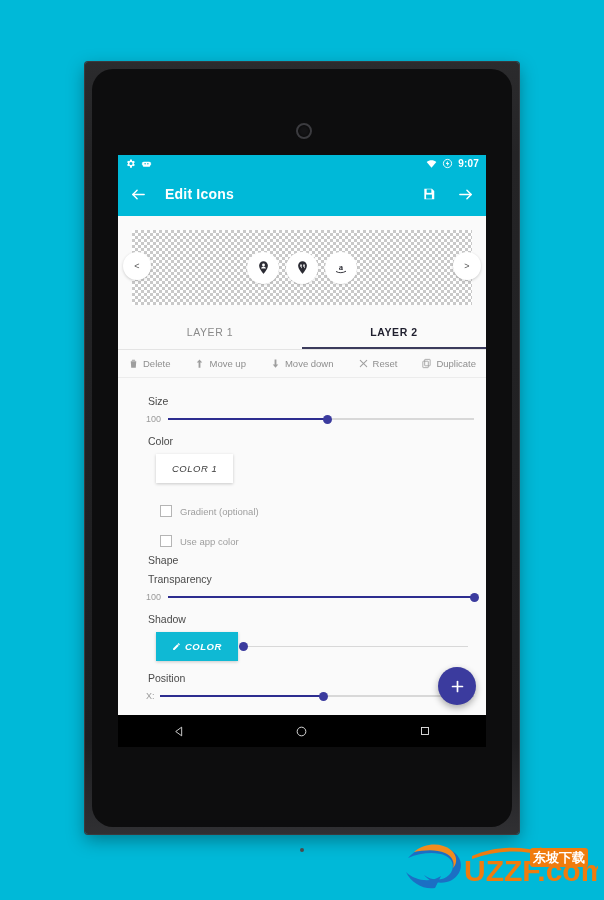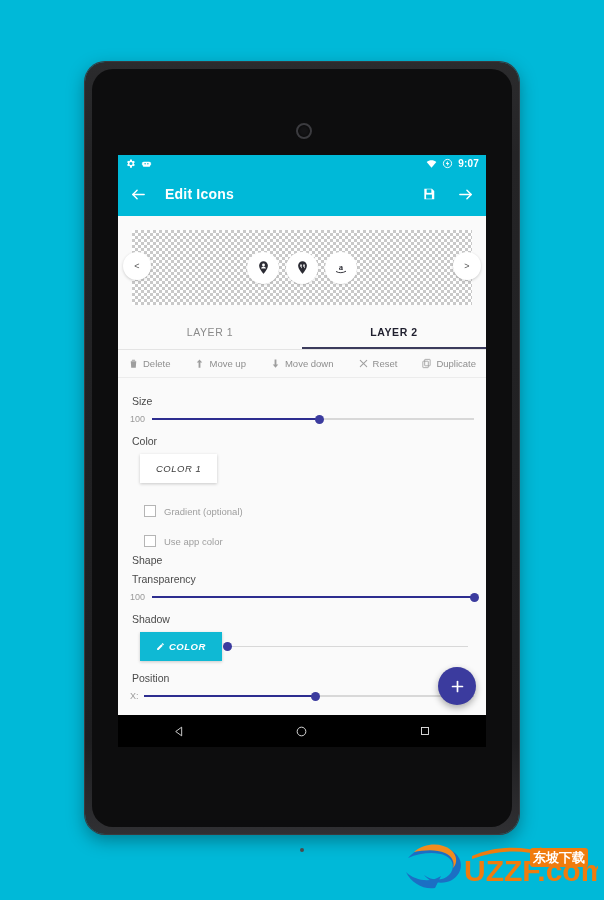--- a/index.html
+++ b/index.html
@@ -8,21 +8,21 @@
     width:604px;height:900px;overflow:hidden;
     background:#00b9d8;
     font-family:"Liberation Sans", sans-serif;
     position:relative;
   }
 
   
   #device{
     position:absolute;left:85px;top:62px;width:434px;height:772px;
     background:linear-gradient(180deg,#2b2b2d 0%,#242426 12%,#1e1e20 88%,#303033 100%);
-    border-radius:20px;
+    border-radius:3px;
     box-shadow:0 0 0 1px #3a3a3d, 0 6px 18px rgba(0,0,0,.35);
   }
   #device-inner{
     position:absolute;left:7px;top:7px;right:7px;bottom:7px;
     background:#0d0d0e;border-radius:21px;
   }
   #camera{
     position:absolute;left:50%;top:61px;margin-left:-6px;
     width:12px;height:12px;border-radius:50%;
     background:#141416;border:2px solid #3b3b3f;
@@ -97,21 +97,21 @@
   .tab.active{color:#1f1f2e;font-weight:bold;border-bottom-color:#3b3b5c;}
 
   
   .actionrow{
     display:flex;align-items:center;gap:12px;
     padding:8px 10px;background:#fafafa;border-bottom:1px solid #ececec;justify-content:space-between;
   }
   .action{display:flex;align-items:center;gap:4px;font-size:9.5px;color:#8e8e8e;cursor:pointer;white-space:nowrap;}
 
   
-  .content{padding:10px 12px 0 12px;background:#fafafa;position:relative;}
+  .content{padding:10px 12px 0 28px;background:#fafafa;position:relative;}
   .section-label{font-size:10.5px;color:#4a4a4a;margin:7px 0 3px 2px;}
   .slider-row{display:flex;align-items:center;gap:0;height:18px;}
   .slider-val{font-size:9px;color:#9a9a9a;width:22px;text-align:left;}
   .slider-label{font-size:9px;color:#9a9a9a;width:14px;}
   .track{position:relative;flex:1;height:14px;display:flex;align-items:center;cursor:pointer;}
   .track-bg{position:absolute;left:0;right:0;height:1.5px;background:#d8d8d8;}
   .track-fill{position:absolute;left:0;height:1.5px;background:#2d2d8f;}
   .thumb{position:absolute;width:9px;height:9px;border-radius:50%;background:#3b3b9e;margin-left:-4.5px;}
 
   .btn-raised{

